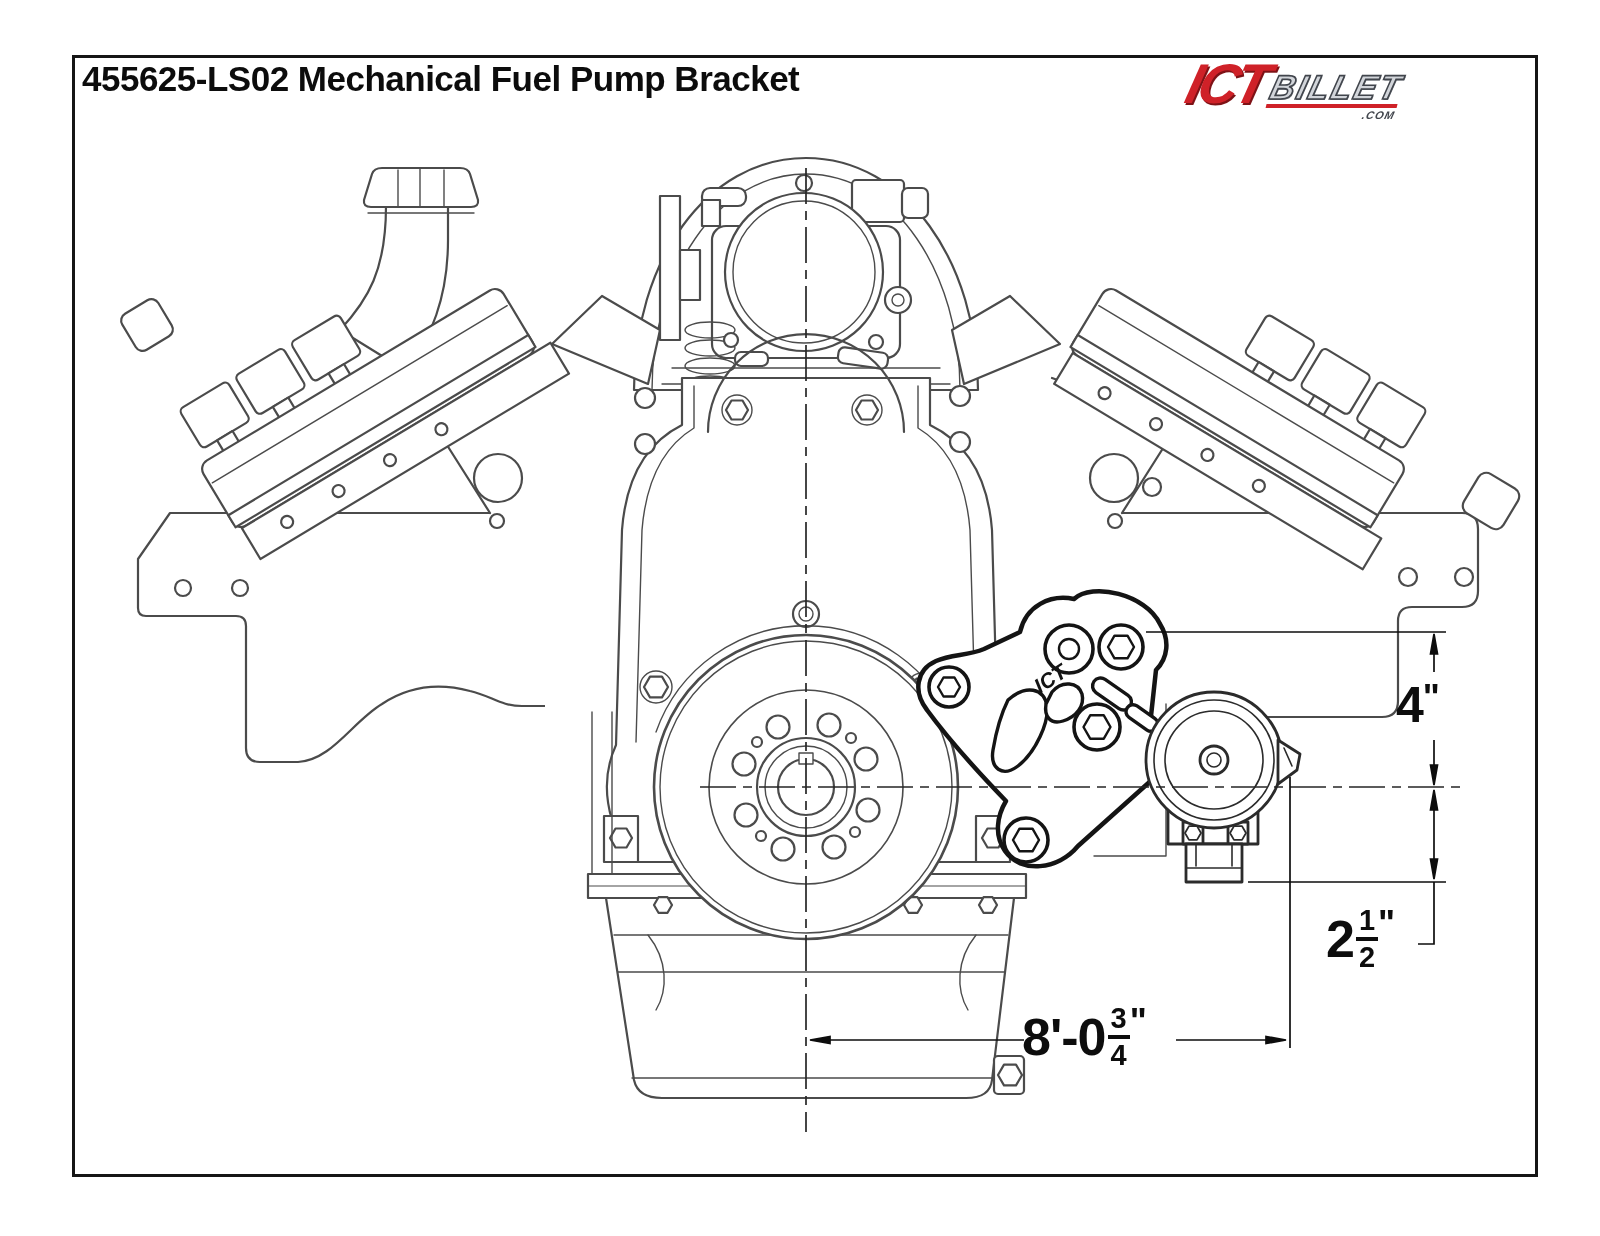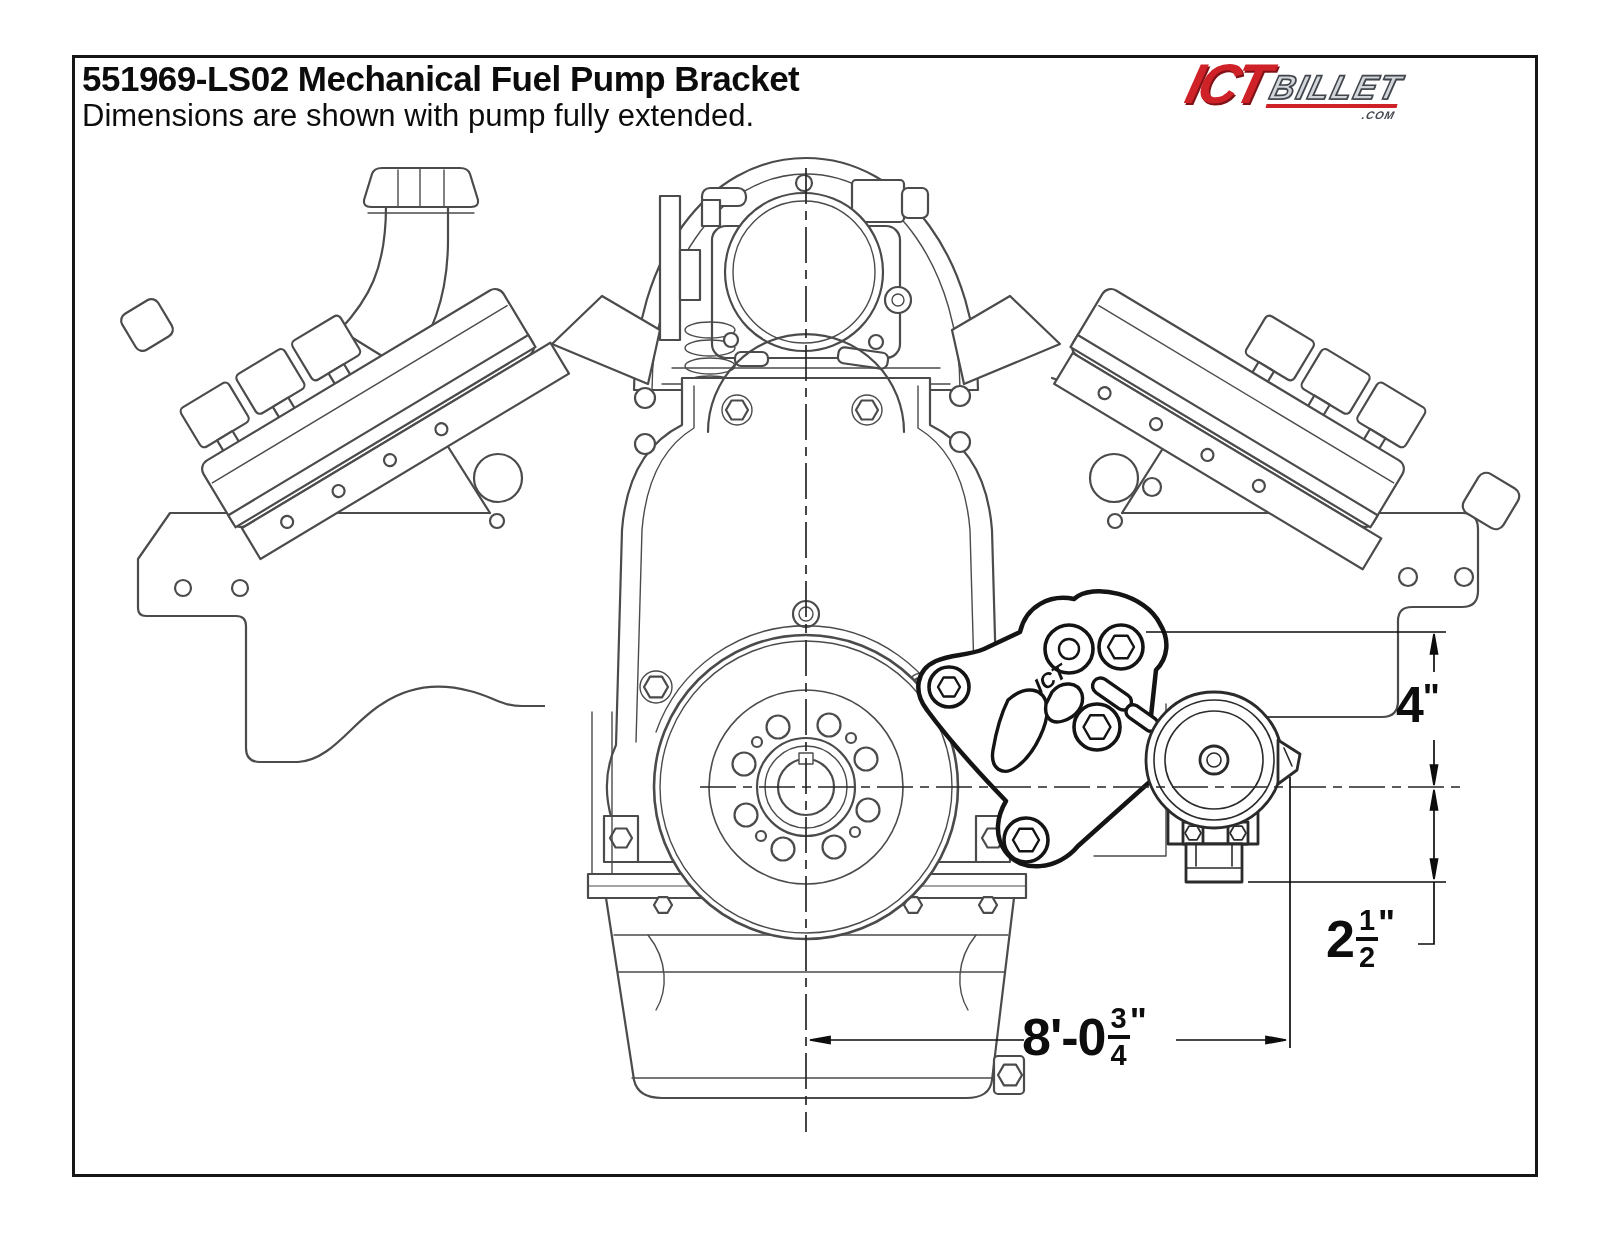--- a/index.html
+++ b/index.html
@@ -29,22 +29,21 @@
   #dim-4 .whole{font-size:50px;}
   #dim-2-5{left:1326px;top:906px;}
   #dim-12-75{left:1022px;top:1004px;}
 </style>
 </head>
 <body>
 
 <div class="page-border"></div>
 
 <div class="titleblock">
-  <h1>551969-LS02 Mechanical Fuel Pump Bracket</h1>
-  <p>Dimensions are shown with pump fully extended.</p>
+  <h1>455625-LS02 Mechanical Fuel Pump Bracket</h1>
 </div>
 
 <div class="logo">
   <span class="logo-ict">ICT</span>
   <span class="logo-right">
     <span class="logo-billet">BILLET</span>
     <span class="logo-com">.COM</span>
   </span>
 </div>
 

